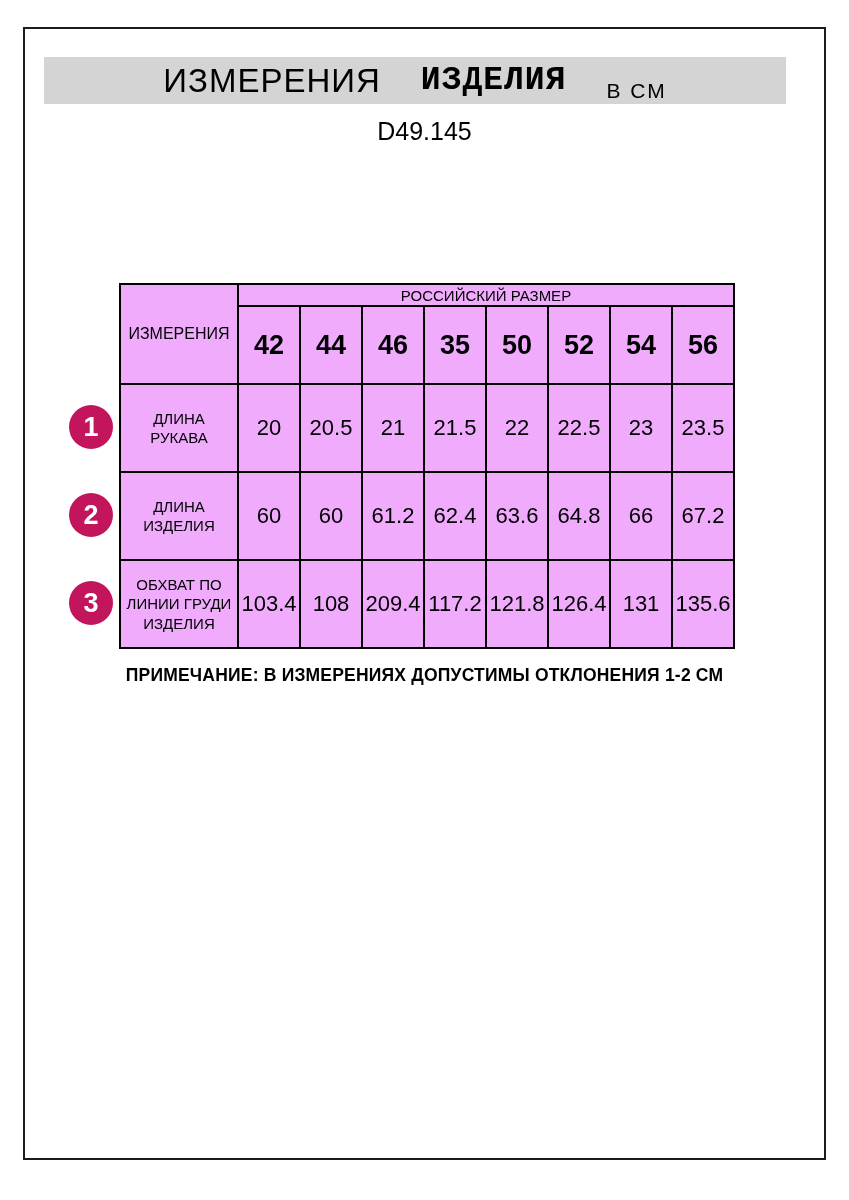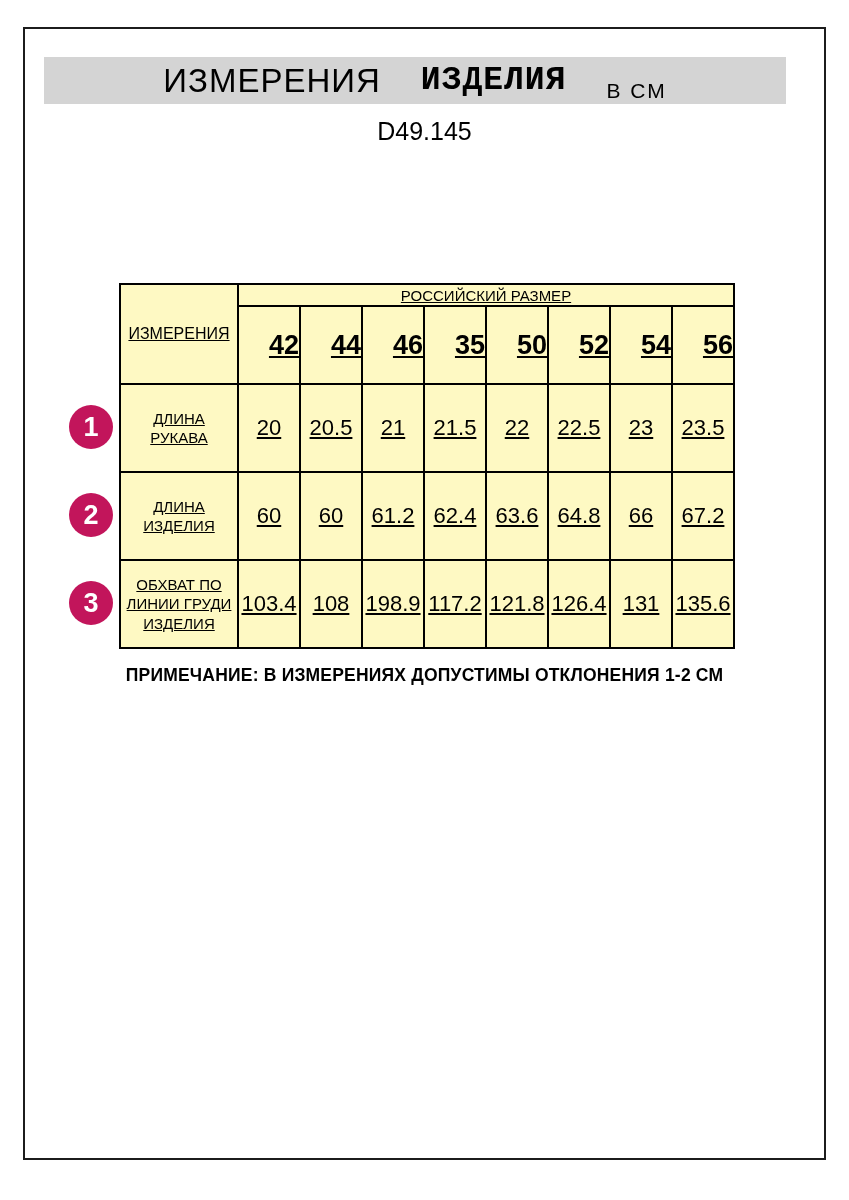--- a/index.html
+++ b/index.html
@@ -24,25 +24,25 @@
     font-size:25px;
   }
   .description{
     position:absolute;top:120px;left:50%;transform:translateX(-50%);
     width:640px;text-align:center;font-size:18.5px;line-height:1.27;
   }
   .table-wrap{position:absolute;top:254px;left:44px;}
   .size-table{border-collapse:collapse;margin-left:50px;}
   .size-table td{
     border:2px solid #000;text-align:center;vertical-align:middle;
-    padding:0;background:#fef9c3;text-decoration:underline;
+    padding:0;background:#f0abfc;
   }
   td.corner-cell{width:116px;font-size:16px;}
   td.group-cell{height:20px;font-size:15px;}
-  td.size-cell{width:60px;height:76px;font-size:27px;font-weight:bold;text-align:right;}
+  td.size-cell{width:60px;height:76px;font-size:27px;font-weight:bold;}
   td.row-label-cell{font-size:15px;line-height:1.3;padding:0 4px;}
   td.value-cell{font-size:22px;}
   tr.data-row td{height:86px;}
   .badge{
     position:absolute;left:0;width:44px;height:44px;border-radius:50%;
     background:#c2155b;color:#fff;font-weight:bold;font-size:27px;
     display:flex;align-items:center;justify-content:center;
   }
   .badge-1{top:122px;}
   .badge-2{top:210px;}
@@ -106,21 +106,21 @@
           <td class="value-cell">62.4</td>
           <td class="value-cell">63.6</td>
           <td class="value-cell">64.8</td>
           <td class="value-cell">66</td>
           <td class="value-cell">67.2</td>
         </tr>
         <tr class="data-row">
           <td class="row-label-cell">ОБХВАТ ПО ЛИНИИ ГРУДИ ИЗДЕЛИЯ</td>
           <td class="value-cell">103.4</td>
           <td class="value-cell">108</td>
-          <td class="value-cell">198.9</td>
+          <td class="value-cell">209.4</td>
           <td class="value-cell">117.2</td>
           <td class="value-cell">121.8</td>
           <td class="value-cell">126.4</td>
           <td class="value-cell">131</td>
           <td class="value-cell">135.6</td>
         </tr>
       </tbody>
     </table>
   </div>
 

